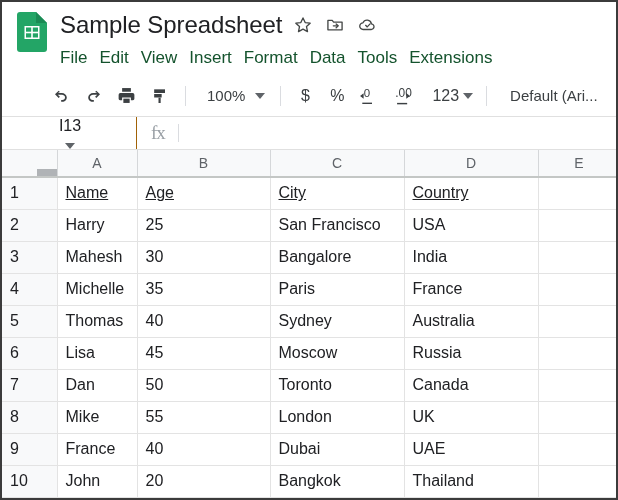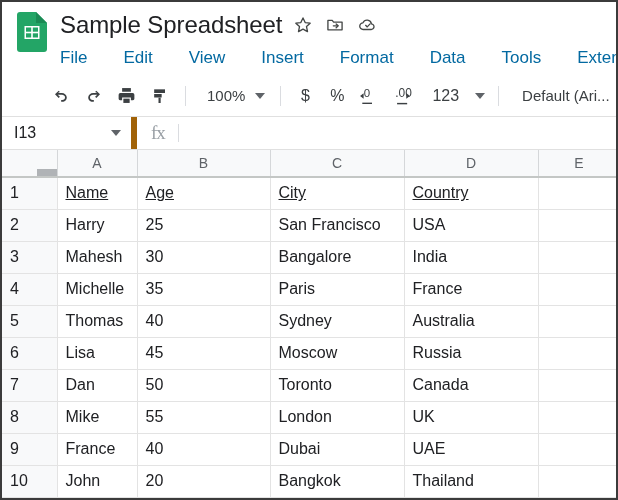--- a/index.html
+++ b/index.html
@@ -40,24 +40,24 @@
     white-space: nowrap;
     letter-spacing: -0.1px;
   }
   .title-icons { display: flex; align-items: center; gap: 12px; padding-left: 4px; }
   .ticon { width: 20px; height: 20px; color: #444746; display:block; }
   .ticon svg { display: block; }
 
   .menubar {
     display: flex;
     align-items: center;
-    gap: 36px;
+    gap: 12px;
     height: 30px;
     font-size: 17px;
-    color: #0369a1;
+    color: #14532d;
     white-space: nowrap;
     padding-top: 2px;
   }
   .menubar span { cursor: default; }
 
   
   .toolbar {
     display: flex;
     align-items: center;
     height: 42px;
@@ -85,39 +85,40 @@
     width: 0; height: 0;
     border-left: 5px solid transparent;
     border-right: 5px solid transparent;
     border-top: 6px solid #5f6368;
   }
   .tb-text {
     font-size: 16px; color: #3c4043;
     display: flex; align-items: center; justify-content: center;
     height: 30px; flex: 0 0 auto;
   }
-  .tb-num { display: flex; align-items: center; gap: 16px; padding: 0 4px; flex:0 0 auto;}
+  .tb-num { display: flex; align-items: center; gap: 4px; padding: 0 4px; flex:0 0 auto;}
   .tb-font {
     font-size: 15px; color: #3c4043; padding-left: 14px; white-space: nowrap;
     flex: 0 0 auto;
   }
 
   
   .formula-bar {
     display: flex; align-items: center;
     height: 34px;
     border-top: 1px solid #e0e0e0;
     border-bottom: 1px solid #e0e0e0;
     background: #fff;
   }
   .namebox {
     width: 135px; height: 100%;
     display: flex; align-items: center; justify-content: space-between;
     padding: 0 10px 0 12px;
-    border-right: 6px solid #a16207;
+    border-right: 1px solid #a16207;
+    flex-direction: column;
   }
   .namebox-val { font-size: 16px; color: #202124; }
   .fx-wrap { display: flex; align-items: center; height: 100%; padding-left: 14px; gap: 13px;}
   .fx {
     font-family: "Liberation Serif", serif;
     font-size: 19px; color: #9aa0a6;
     letter-spacing: -1px;
   }
   .fx-divider { width: 1px; height: 18px; background: #dadce0; }
   .formula-input { font-size: 15px; color: #202124; flex: 1 1 auto; }

